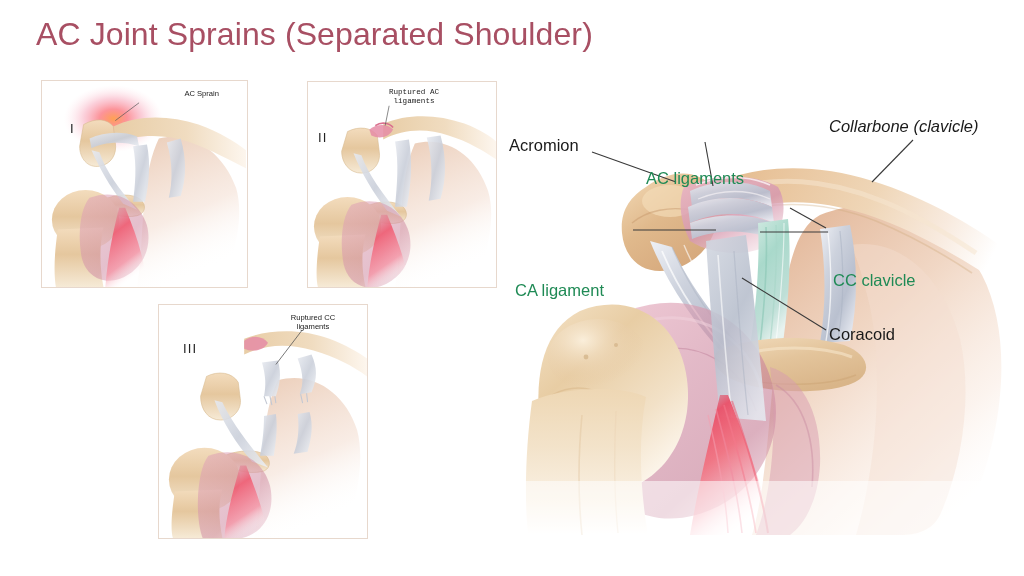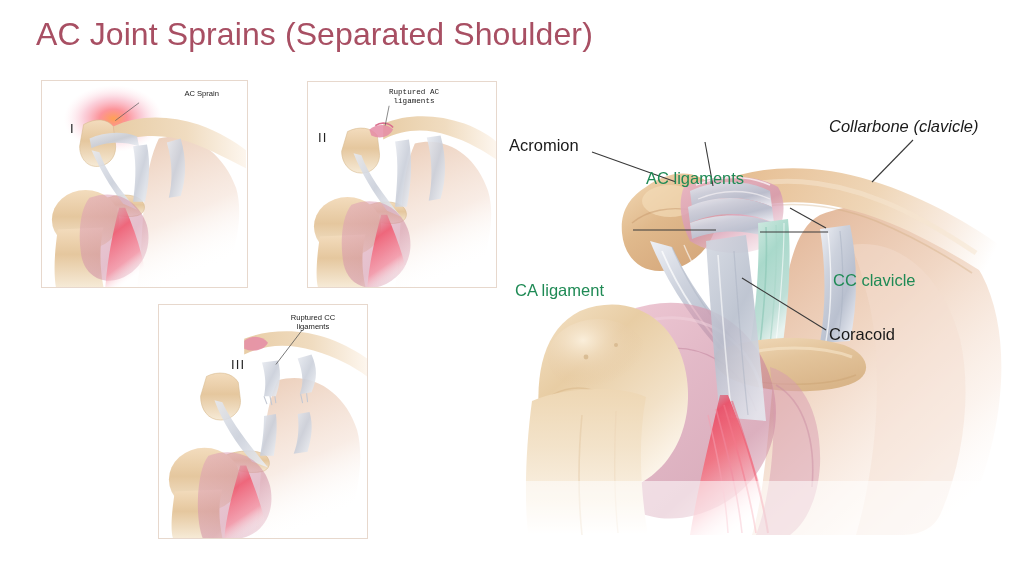--- a/index.html
+++ b/index.html
@@ -41,21 +41,21 @@
     position: absolute;
     font-family: "Liberation Sans", sans-serif;
     font-size: 13px;
     font-weight: 400;
     color: #222222;
     letter-spacing: 1.2px;
     z-index: 40;
   }
   #panel-grade-1 .grade-numeral { left: 28px; top: 40px; }
   #panel-grade-2 .grade-numeral { left: 10px; top: 48px; }
-  #panel-grade-3 .grade-numeral { left: 24px; top: 52px; margin-left: 48px; }
+  #panel-grade-3 .grade-numeral { left: 24px; top: 36px; }
 
   .panel-callout {
     position: absolute;
     font-family: "Liberation Sans", sans-serif;
     font-size: 7.6px;
     line-height: 9.4px;
     color: #1a1a1a;
     text-align: center;
     white-space: pre-line;
     z-index: 40;

